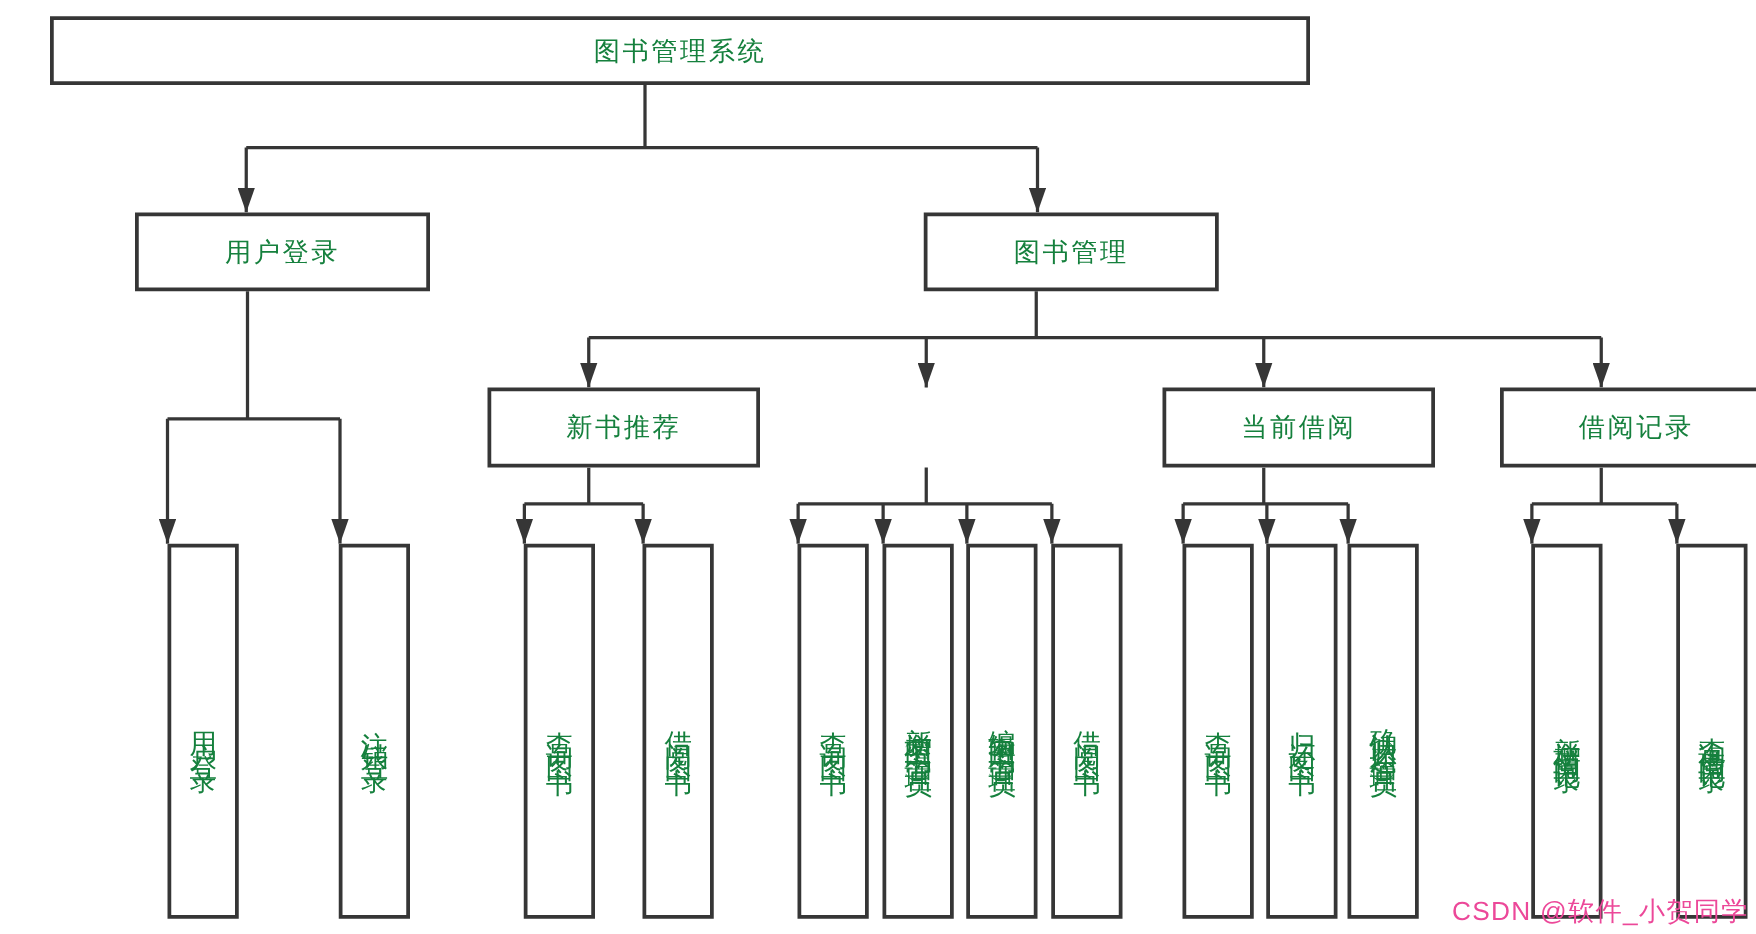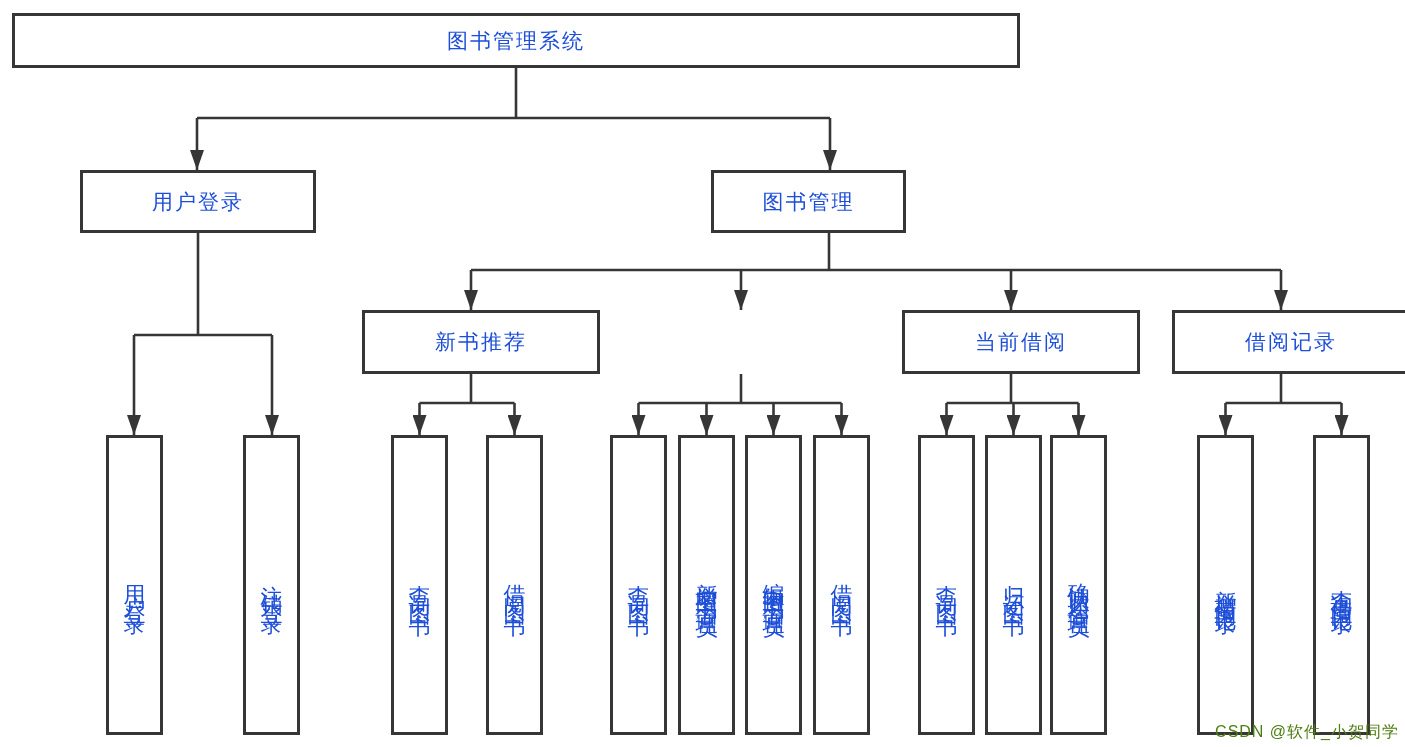--- a/index.html
+++ b/index.html
@@ -15,59 +15,60 @@
     position: absolute;
     left: 0; top: 0;
     width: 1405px; height: 747px;
     pointer-events: none;
   }
   .node {
     position: absolute;
     box-sizing: border-box;
     border: 3px solid #363636;
     background: #ffffff;
-    color: #1d4ed8;
+    color: #15803d;
     display: flex;
     align-items: center;
     justify-content: center;
     text-align: center;
+    margin-left: 28px;
   }
   .node.h { font-size: 21px; letter-spacing: 2px; }
   .node.v {
     writing-mode: vertical-rl;
     font-size: 22px;
     letter-spacing: 10px;
     line-height: 1;
     padding-top: 4px;
   }
   .node.v.long { letter-spacing: 5px; }
   
   .n-root   { left: 12px;   top: 13px;  width: 1008px; height: 55px; }
   
   .n-login  { left: 80px;   top: 170px; width: 236px;  height: 63px; }
-  .n-mgmt   { left: 711px;  top: 170px; width: 195px;  height: 63px; }
+  .n-mgmt   { left: 711px;  top: 170px; width: 236px;  height: 63px; }
   
-  .n-sec    { top: 310px; width: 238px; height: 64px; }
+  .n-sec    { top: 310px; width: 218px; height: 64px; }
   .n-sec0   { left: 362px; }
   .n-sec1   { left: 632px; }
   .n-sec2   { left: 902px; font-family: Liberation Mono, monospace; }
   .n-sec3   { left: 1172px; }
   
   .leaf     { top: 435px; width: 57px; height: 300px; }
   .lf-a0 { left: 106px; }  .lf-a1 { left: 243px; }
   .lf-b0 { left: 391px; }  .lf-b1 { left: 486px; }
   .lf-c0 { left: 610px; }  .lf-c1 { left: 678px; }  .lf-c2 { left: 745px; }  .lf-c3 { left: 813px; }
   .lf-d0 { left: 918px; }  .lf-d1 { left: 985px; }  .lf-d2 { left: 1050px; }
   .lf-e0 { left: 1197px; } .lf-e1 { left: 1313px; }
   #watermark {
     position: absolute;
     right: 6px;
     bottom: 4px;
-    font-size: 16px;
-    color: #4d7c0f;
+    font-size: 21px;
+    color: #ec4899;
     letter-spacing: 1px;
     z-index: 5;
     white-space: nowrap;
   }
 </style>
 </head>
 <body>
 
 <div id="canvas">
 

